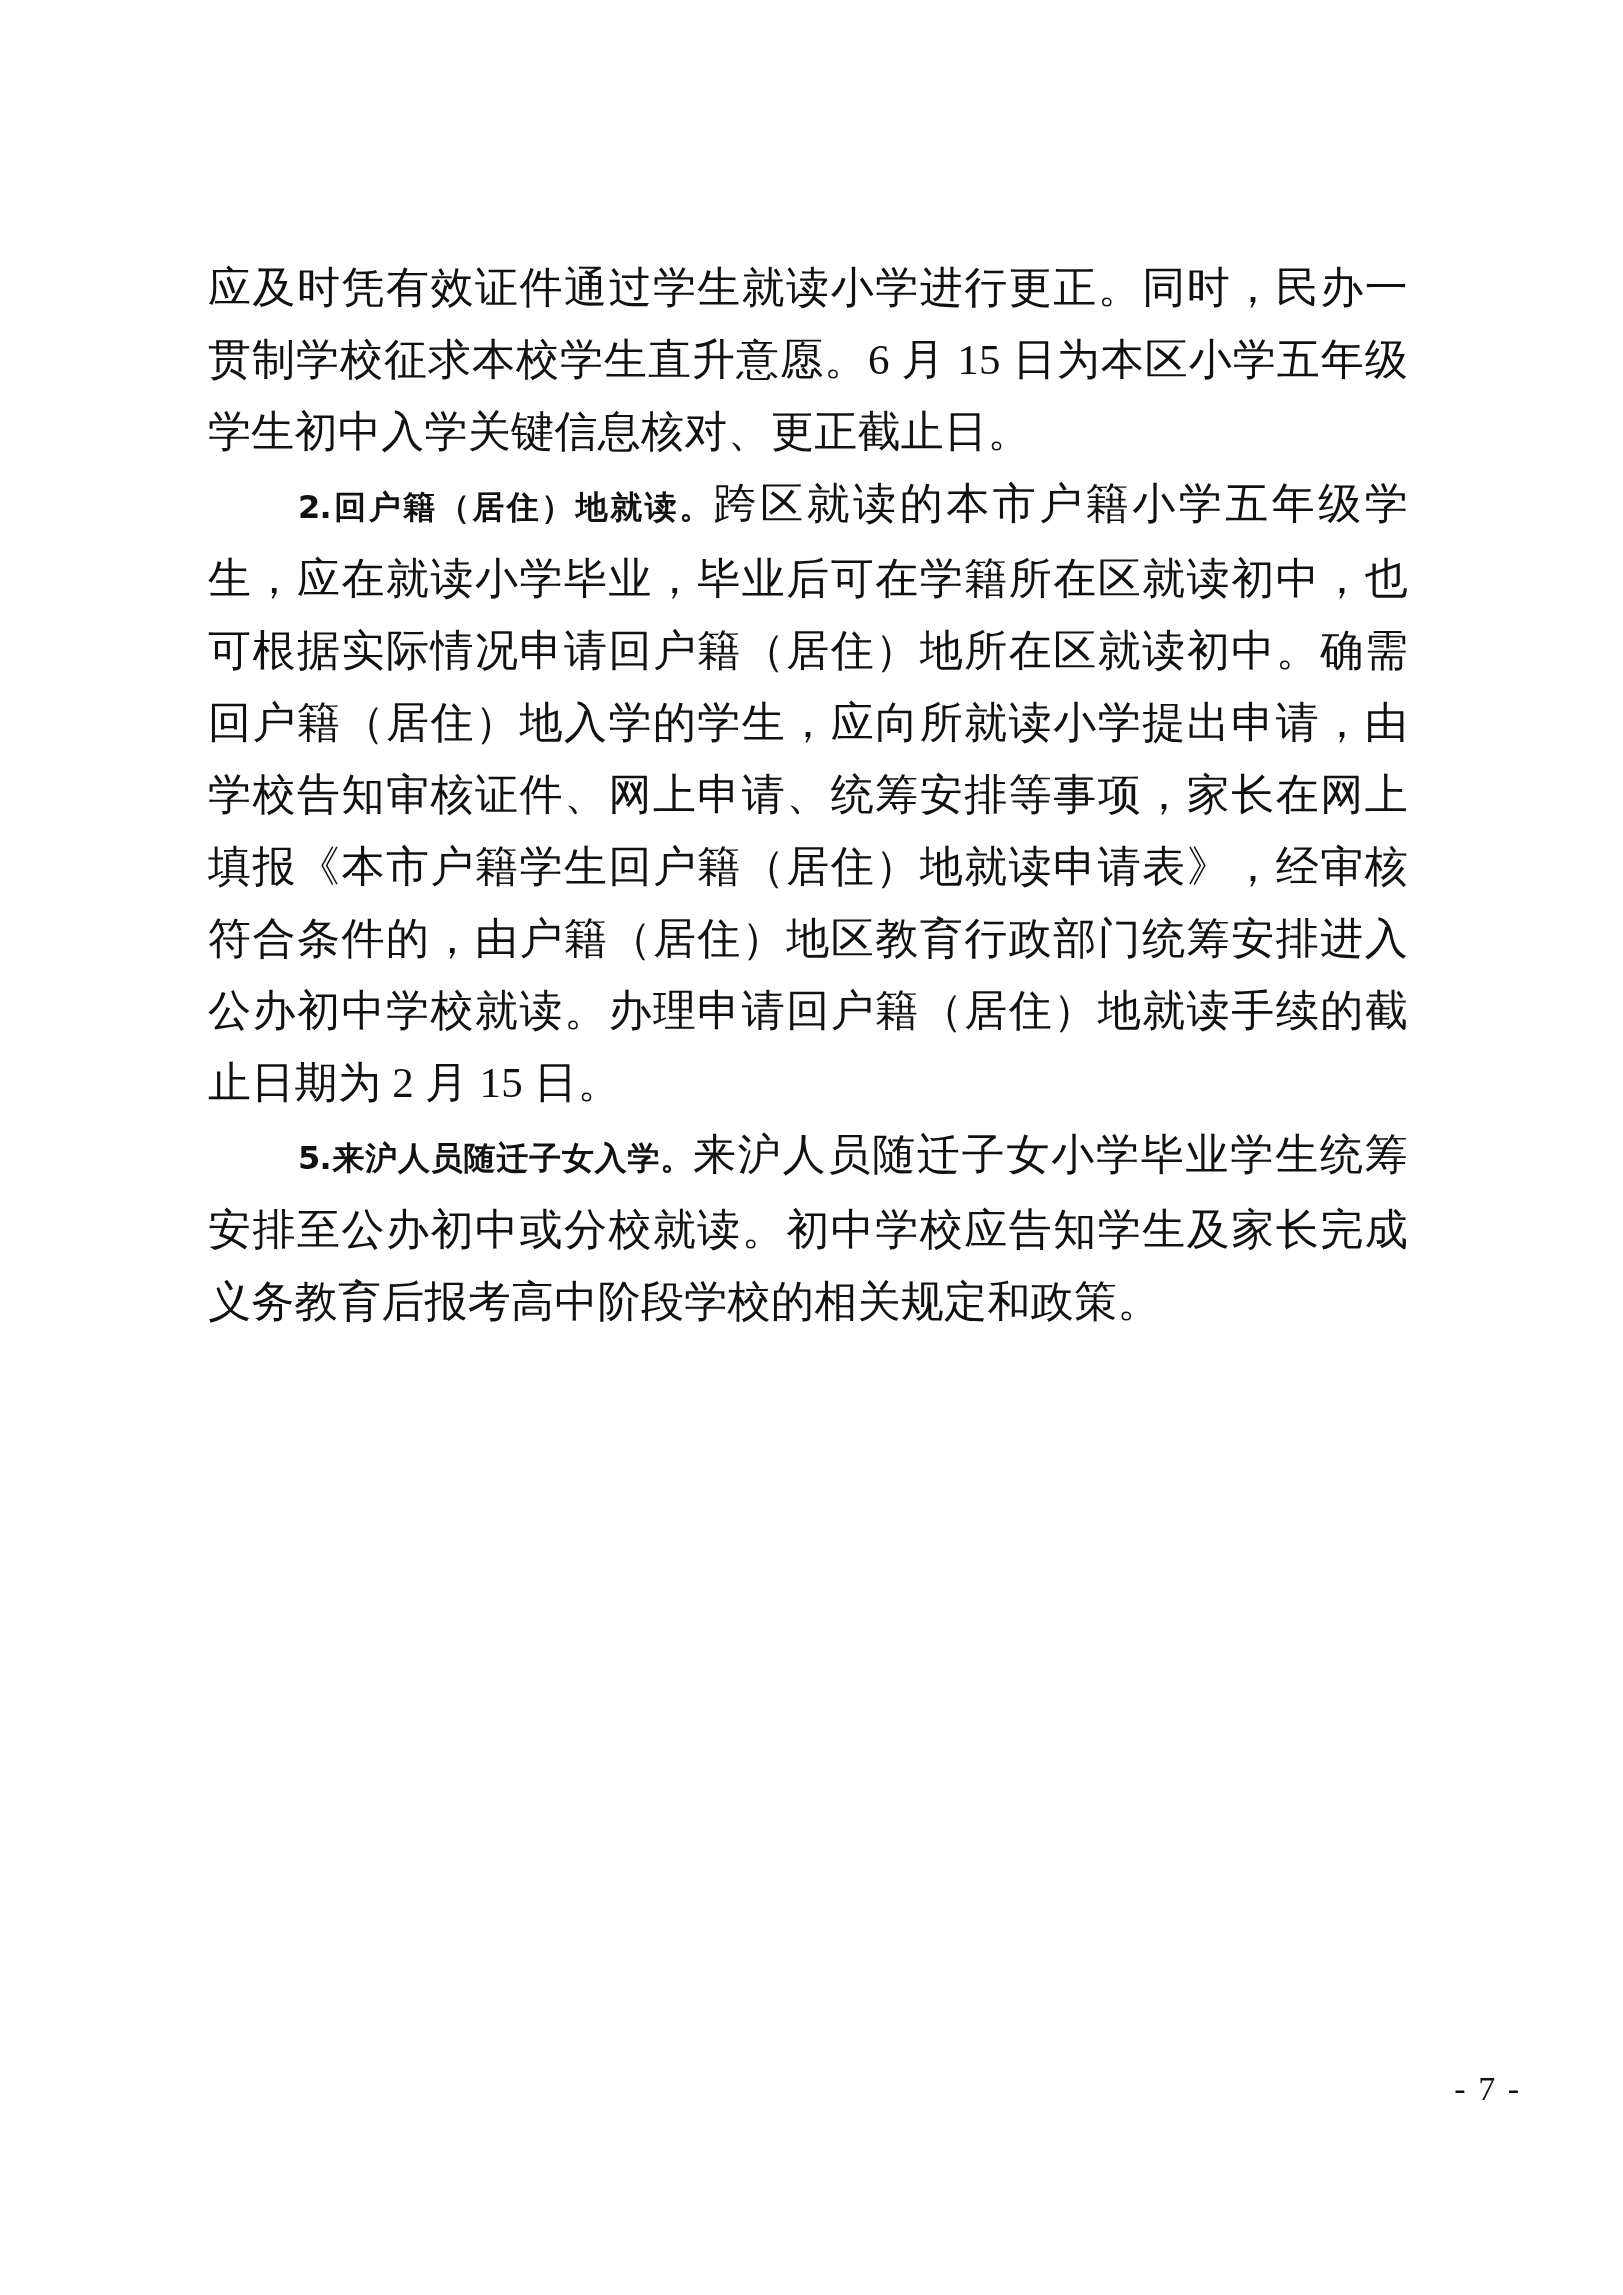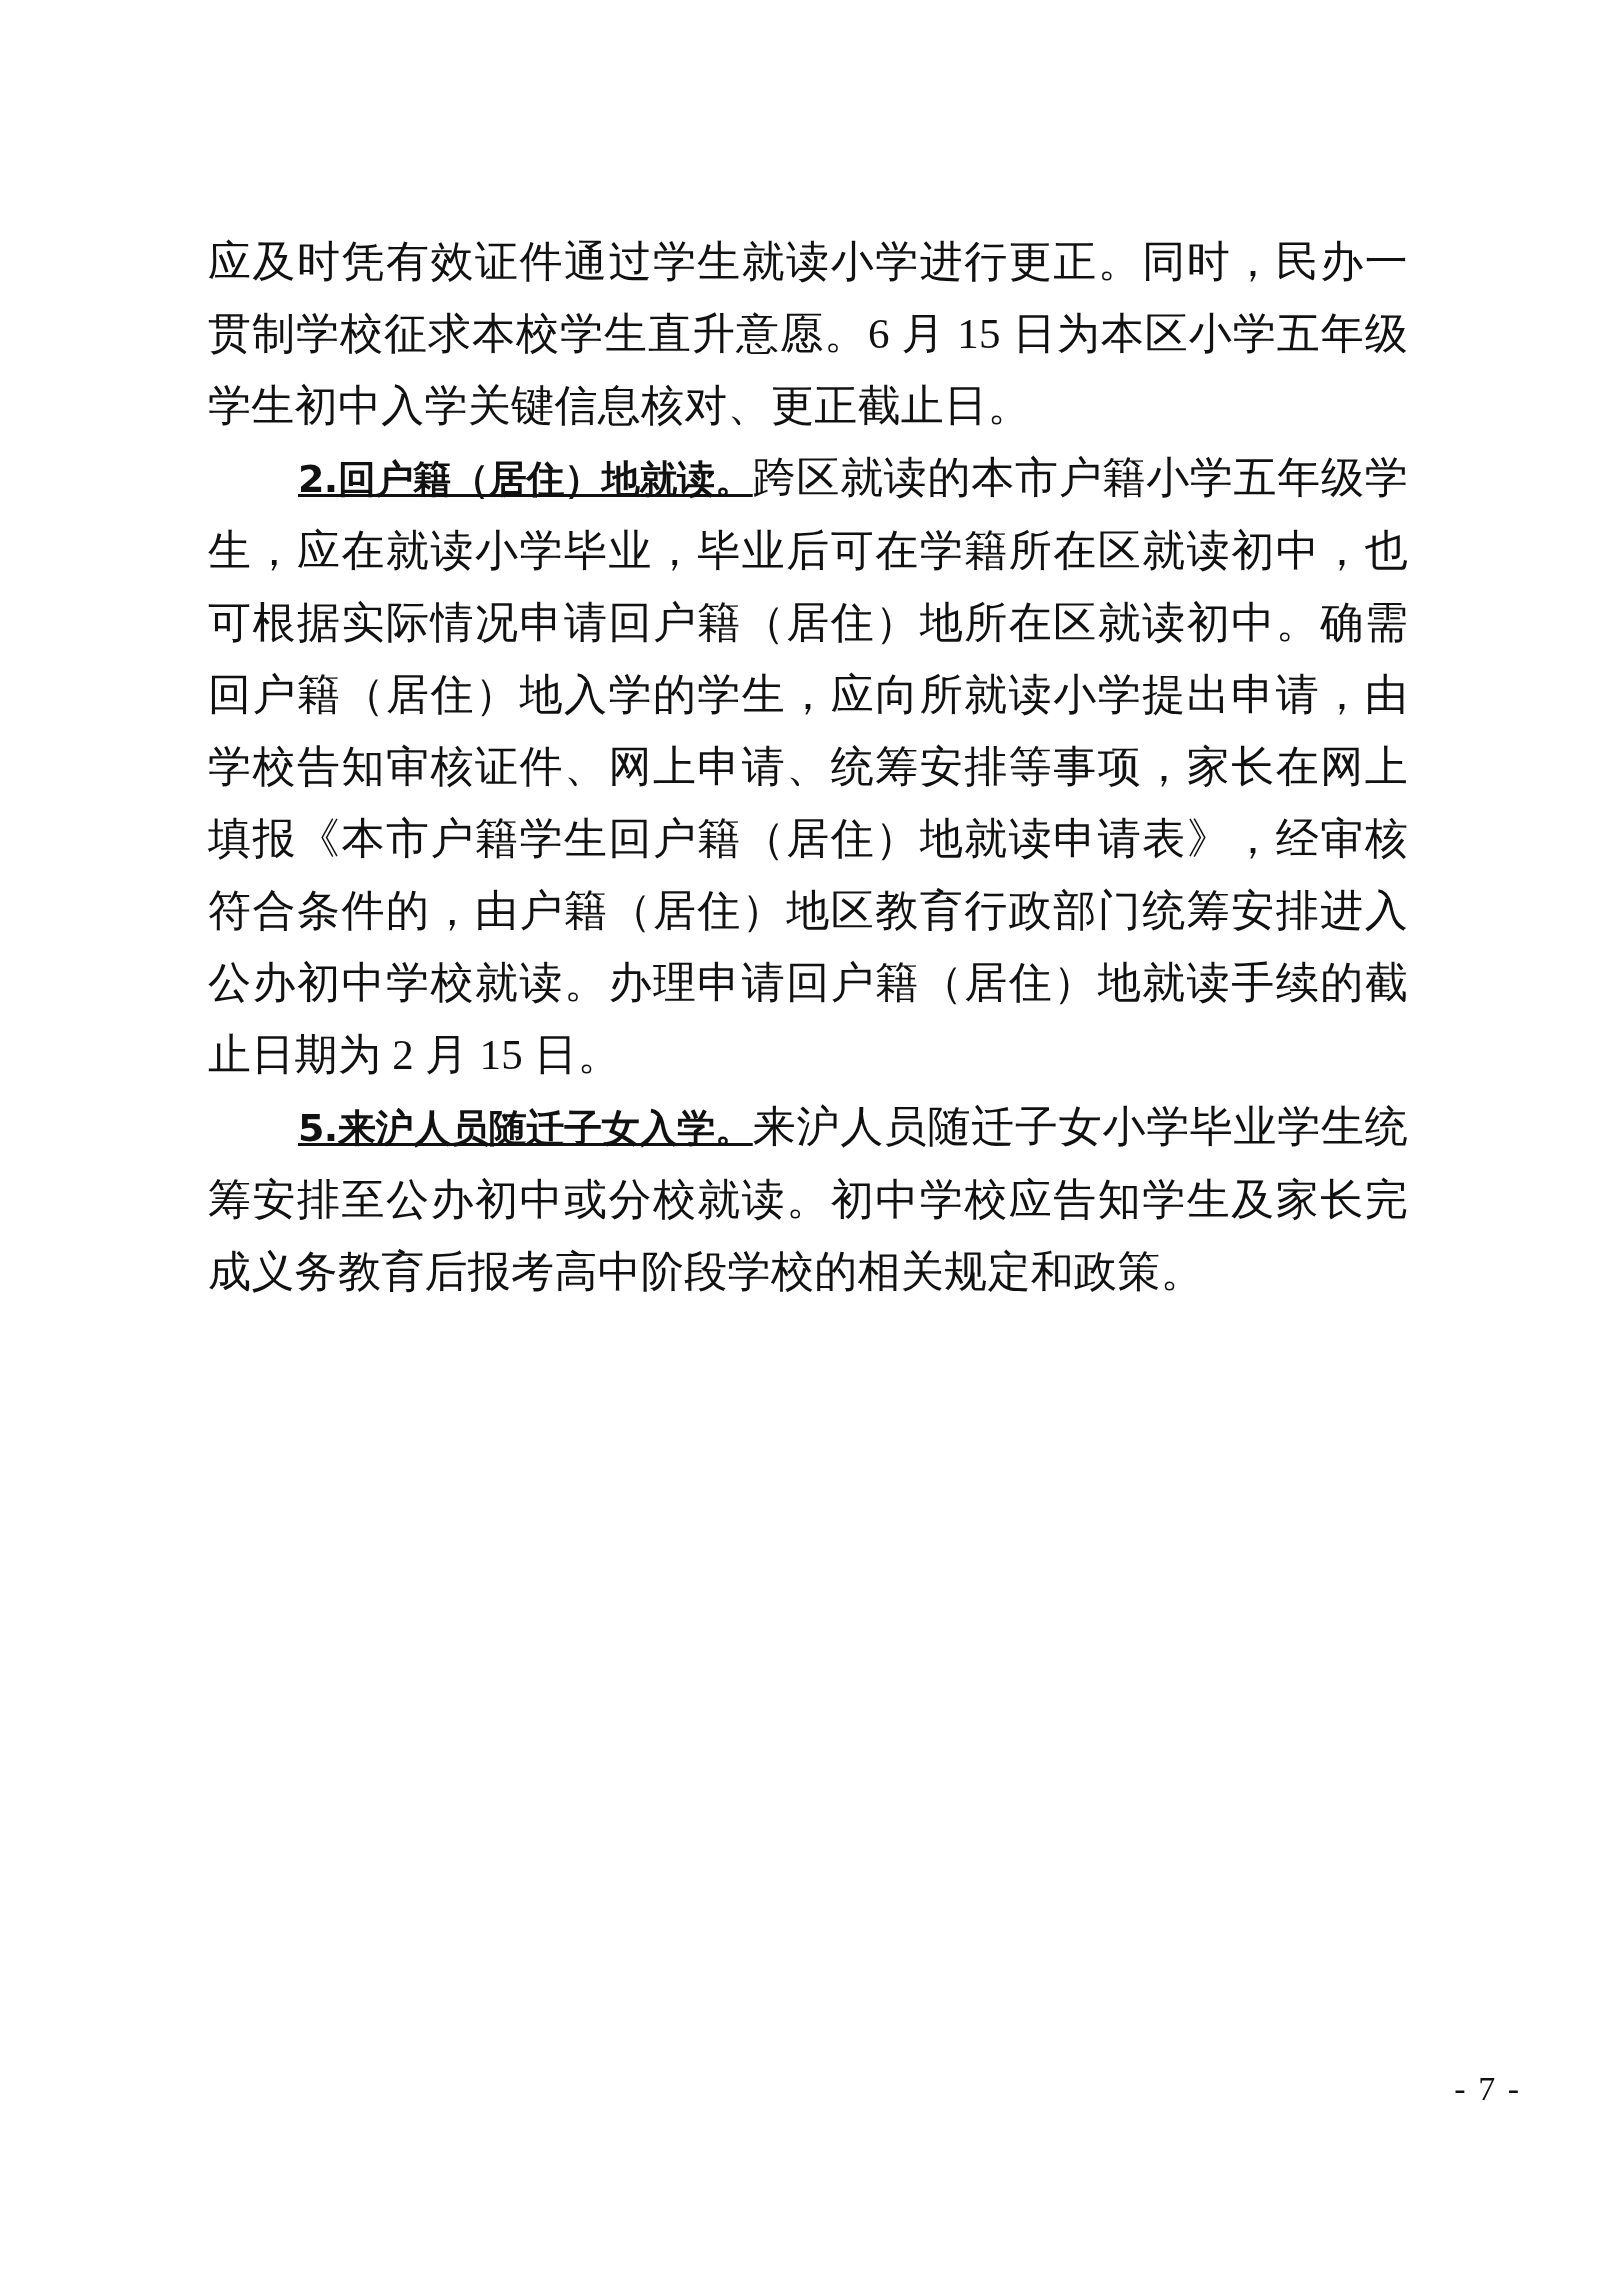--- a/index.html
+++ b/index.html
@@ -16,44 +16,43 @@
     position: relative;
     width: 1623px;
     height: 2295px;
     background: #ffffff;
     box-sizing: border-box;
     overflow: hidden;
   }
   .content {
     position: absolute;
     left: 208px;
-    top: 226px;
+    top: 252px;
     width: 1200px;
   }
   .para {
     margin: 0;
     padding: 0;
     font-size: 43px;
     line-height: 72px;
     text-align: justify;
     text-align-last: left;
     text-justify: inter-character;
     letter-spacing: 0.3px;
     color: #111111;
     font-family: "Liberation Serif", "DejaVu Serif", serif;
   }
   .para.indent {
     text-indent: 90px;
   }
   .lead {
     font-weight: bold;
     font-family: "DejaVu Sans", "Liberation Sans", sans-serif;
-    font-size: 38px;
+    font-size: 32px;
     letter-spacing: -0.7px;
-    text-decoration: underline;
   }
   .body-run {
     font-family: "Liberation Serif", "DejaVu Serif", serif;
   }
   .page-number {
     position: absolute;
     left: 0;
     right: 102px;
     top: 2070px;
     text-align: right;

